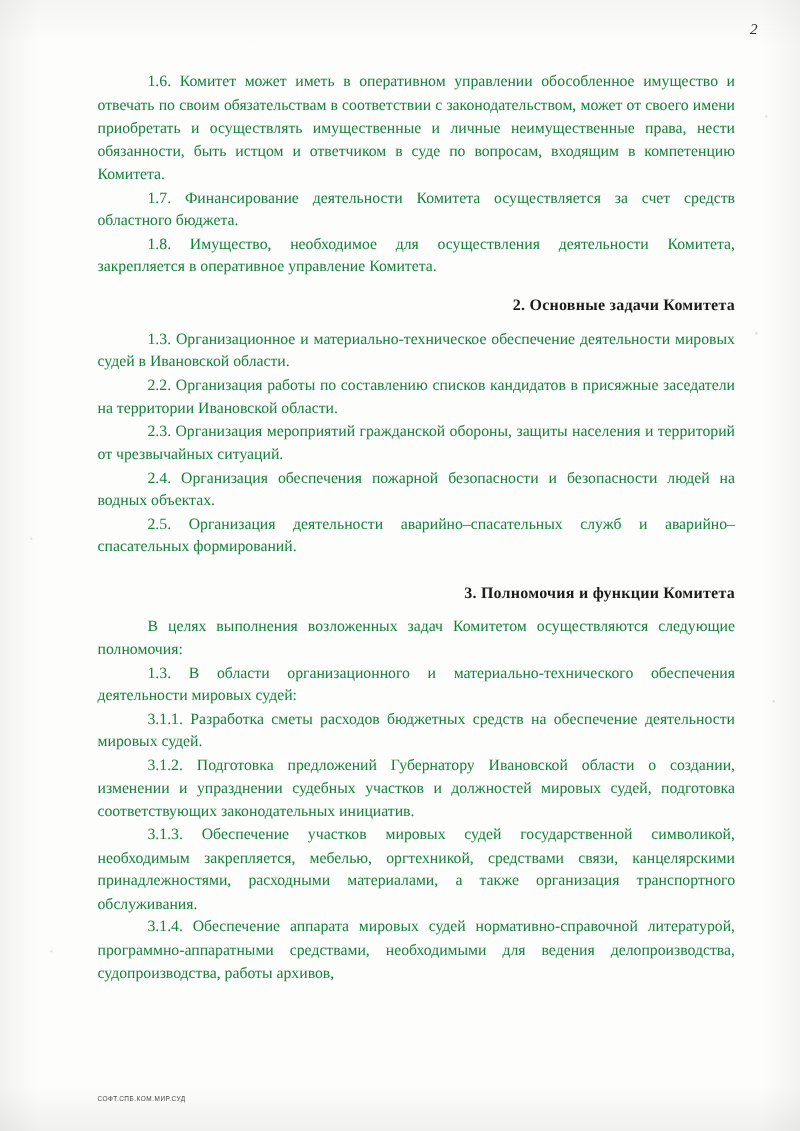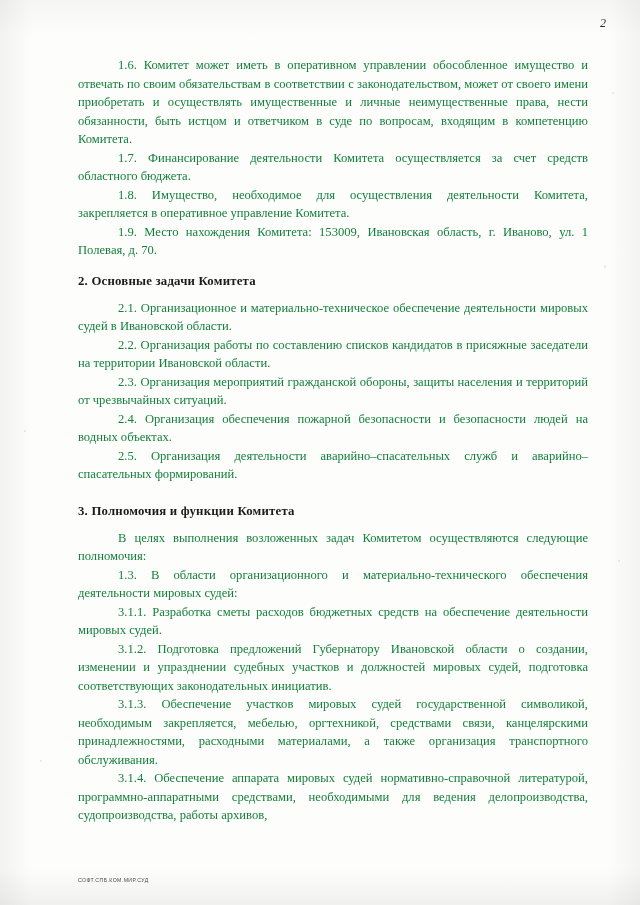--- a/index.html
+++ b/index.html
@@ -52,21 +52,21 @@
     line-height: 1.47;
     text-align: justify;
     text-justify: inter-word;
     text-indent: 40px;
     color: #15803d;
   }
   h2 {
     margin: 14px 0 10px 0;
     font-size: 12.8px;
     font-weight: bold;
-    text-align: left;
+    text-align: right;
     text-indent: 0;
     letter-spacing: 0.2px;
   }
   h2.spaced-top {
     margin-top: 20px;
   }
   .footer-stamp {
     position: absolute;
     left: 78px;
     bottom: 22px;
@@ -88,25 +88,24 @@
 
 <div class="page">
 
   <div class="page-number">2</div>
 
   <div class="body-area">
 
     <p>1.6. Комитет может иметь в оперативном управлении обособленное имущество и отвечать по своим обязательствам в соответствии с законодательством, может от своего имени приобретать и осуществлять имущественные и личные неимущественные права, нести обязанности, быть истцом и ответчиком в суде по вопросам, входящим в компетенцию Комитета.</p>
     <p>1.7. Финансирование деятельности Комитета осуществляется за счет средств областного бюджета.</p>
     <p>1.8. Имущество, необходимое для осуществления деятельности Комитета, закрепляется в оперативное управление Комитета.</p>
-    <p>1.9. Место нахождения Комитета: 153009, Ивановская область, г. Иваново, ул. 1 Полевая, д. 70.</p>
 
     <h2>2. Основные задачи Комитета</h2>
 
-    <p>2.1. Организационное и материально-техническое обеспечение деятельности мировых судей в Ивановской области.</p>
+    <p>1.3. Организационное и материально-техническое обеспечение деятельности мировых судей в Ивановской области.</p>
     <p>2.2. Организация работы по составлению списков кандидатов в присяжные заседатели на территории Ивановской области.</p>
     <p>2.3. Организация мероприятий гражданской обороны, защиты населения и территорий от чрезвычайных ситуаций.</p>
     <p>2.4. Организация обеспечения пожарной безопасности и безопасности людей на водных объектах.</p>
     <p>2.5. Организация деятельности аварийно–спасательных служб и аварийно–спасательных формирований.</p>
 
     <h2 class="spaced-top">3. Полномочия и функции Комитета</h2>
 
     <p>В целях выполнения возложенных задач Комитетом осуществляются следующие полномочия:</p>
     <p>1.3. В области организационного и материально-технического обеспечения деятельности мировых судей:</p>
     <p>3.1.1. Разработка сметы расходов бюджетных средств на обеспечение деятельности мировых судей.</p>

